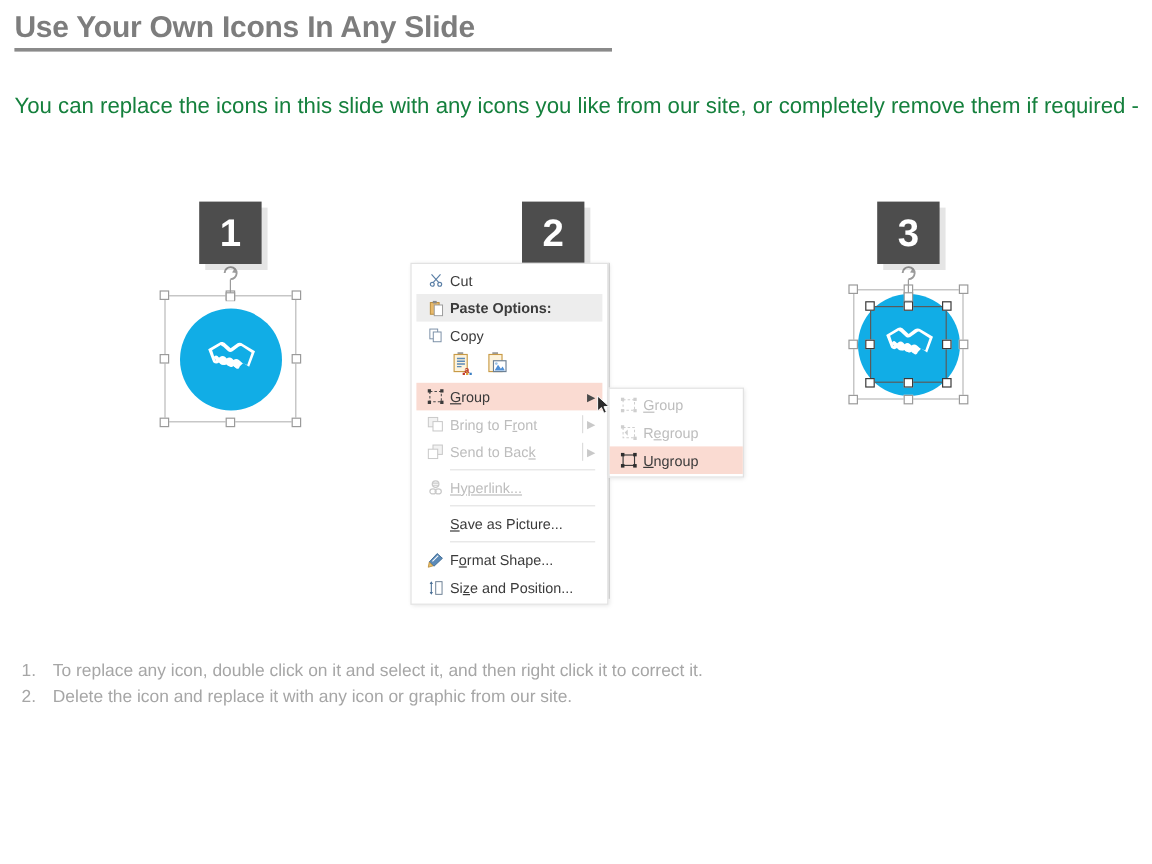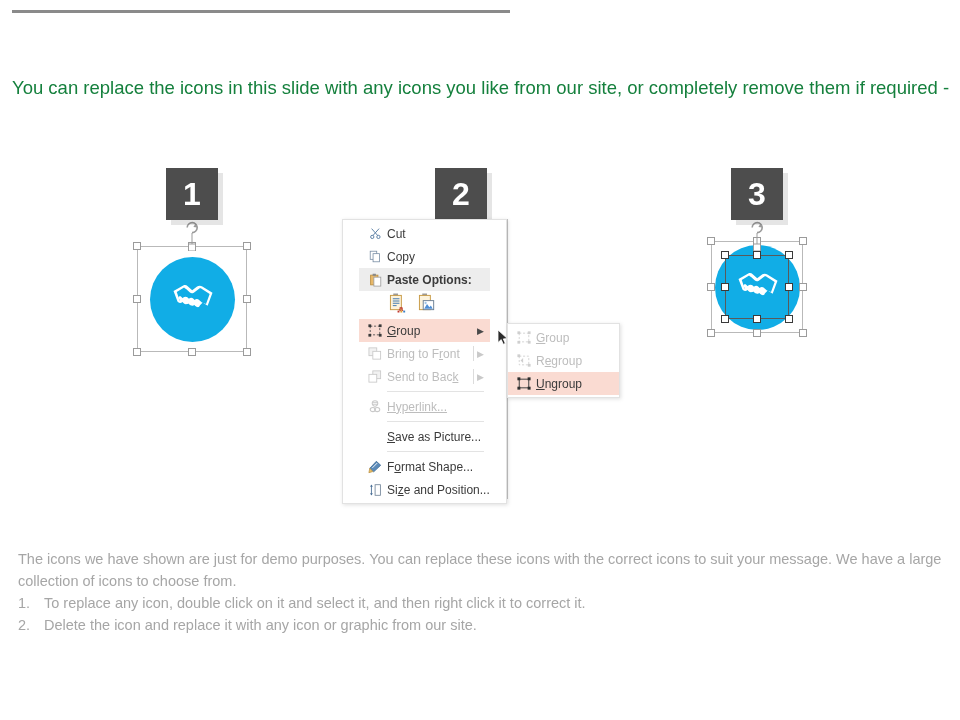--- a/index.html
+++ b/index.html
@@ -85,21 +85,21 @@
   }
 
   
   #ctxmenu {
     position: absolute; left: 342px; top: 219px;
     width: 165px;
     background: #ffffff;
     border: 1px solid #e2e2e2;
     box-shadow: 1px 1px 4px rgba(0,0,0,0.13);
     z-index: 10;
-    padding: 2px 16px;
+    padding: 2px 4px;
   }
   .mrow {
     position: relative; display: flex; align-items: center;
     height: 23px; padding-left: 4px;
     font-size: 12px; color: #3b3b3b;
     white-space: nowrap;
   }
   .mrow .mi { width: 24px; display: flex; align-items: center; justify-content: center; }
   .mrow .mlabel { flex: 1; }
   .mrow.disabled { color: #bdbdbd; }
@@ -142,20 +142,21 @@
   .notes ol { margin: 0; padding: 0; list-style: none; }
   .notes ol li { display: flex; }
   .notes ol li .num { width: 26px; flex: none; }
 </style>
 </head>
 <body>
 
 <div id="slide">
 
   <div class="title-wrap">
+    <div class="title">Use Your Own Icons In Any Slide</div>
     <div class="title-rule"></div>
   </div>
 
   <div class="subtitle">You can replace the icons in this slide with any icons you like from our site, or completely remove them if required -</div>
 
   <div class="badge" id="badge1">1</div>
 
   <div class="badge" id="badge2">2</div>
 
   <div class="badge" id="badge3">3</div>
@@ -243,39 +244,39 @@
         <svg width="13" height="13" viewBox="0 0 16 16">
           <circle cx="4" cy="12.2" r="2" fill="none" stroke="#5b7fa6" stroke-width="1.2"></circle>
           <circle cx="11.6" cy="12.2" r="2" fill="none" stroke="#5b7fa6" stroke-width="1.2"></circle>
           <line x1="3.2" y1="2" x2="11" y2="10.8" stroke="#5b7fa6" stroke-width="1.2"></line>
           <line x1="12.4" y1="2" x2="4.6" y2="10.8" stroke="#5b7fa6" stroke-width="1.2"></line>
         </svg>
       </span>
       <span class="mlabel">Cut</span>
     </div>
 
-    <div class="mrow">
-      <span class="mi">
-        <svg width="13" height="13" viewBox="0 0 16 16">
-          <rect x="1.5" y="1.5" width="8" height="10" fill="#ffffff" stroke="#7a8fa6" stroke-width="1"></rect>
-          <rect x="5" y="4.5" width="8" height="10" fill="#ffffff" stroke="#7a8fa6" stroke-width="1"></rect>
-        </svg>
-      </span>
-      <span class="mlabel">Copy</span>
-    </div>
-
     <div class="mrow pastehdr">
       <span class="mi">
         <svg width="13" height="14" viewBox="0 0 16 17">
           <rect x="2" y="2.5" width="9" height="12" fill="#e8b96a" stroke="#b98c3c" stroke-width="1"></rect>
           <rect x="4.5" y="0.8" width="4" height="2.6" fill="#8a8a8a"></rect>
           <rect x="6" y="5" width="8.5" height="11" fill="#ffffff" stroke="#9b9b9b" stroke-width="1"></rect>
         </svg>
       </span>
       <span class="mlabel">Paste Options:</span>
+    </div>
+
+    <div class="mrow">
+      <span class="mi">
+        <svg width="13" height="13" viewBox="0 0 16 16">
+          <rect x="1.5" y="1.5" width="8" height="10" fill="#ffffff" stroke="#7a8fa6" stroke-width="1"></rect>
+          <rect x="5" y="4.5" width="8" height="10" fill="#ffffff" stroke="#7a8fa6" stroke-width="1"></rect>
+        </svg>
+      </span>
+      <span class="mlabel">Copy</span>
     </div>
 
     <div class="pasteicons">
       <span>
         <svg width="19" height="20" viewBox="0 0 20 21">
           <rect x="4.5" y="0.5" width="5" height="3" fill="#9b9b9b"></rect>
           <rect x="1.5" y="2.5" width="11.5" height="15" fill="#fdf3dc" stroke="#c89a45" stroke-width="1"></rect>
           <line x1="4" y1="6" x2="11" y2="6" stroke="#5b8ab8" stroke-width="1.2"></line>
           <line x1="4" y1="8.4" x2="11" y2="8.4" stroke="#5b8ab8" stroke-width="1.2"></line>
           <line x1="4" y1="10.8" x2="11" y2="10.8" stroke="#5b8ab8" stroke-width="1.2"></line>
@@ -426,21 +427,20 @@
 
   </div>
 
   <div id="cursor">
     <svg width="12" height="17" viewBox="0 0 12 17">
       <path d="M1,1 L1,13.5 L4.2,10.6 L6.3,15.3 L8.3,14.4 L6.3,9.9 L10.4,9.6 Z" fill="#2b2b2b" stroke="#ffffff" stroke-width="0.8"></path>
     </svg>
   </div>
 
   <div class="notes">
-    <p>The icons we have shown are just for demo purposes. You can replace these icons with the correct icons to suit your message. We have a large collection of icons to choose from.</p>
     <ol>
       <li>
         <span class="num">1.</span>
         <span>To replace any icon, double click on it and select it, and then right click it to correct it.</span>
       </li>
       <li>
         <span class="num">2.</span>
         <span>Delete the icon and replace it with any icon or graphic from our site.</span>
       </li>
     </ol>

